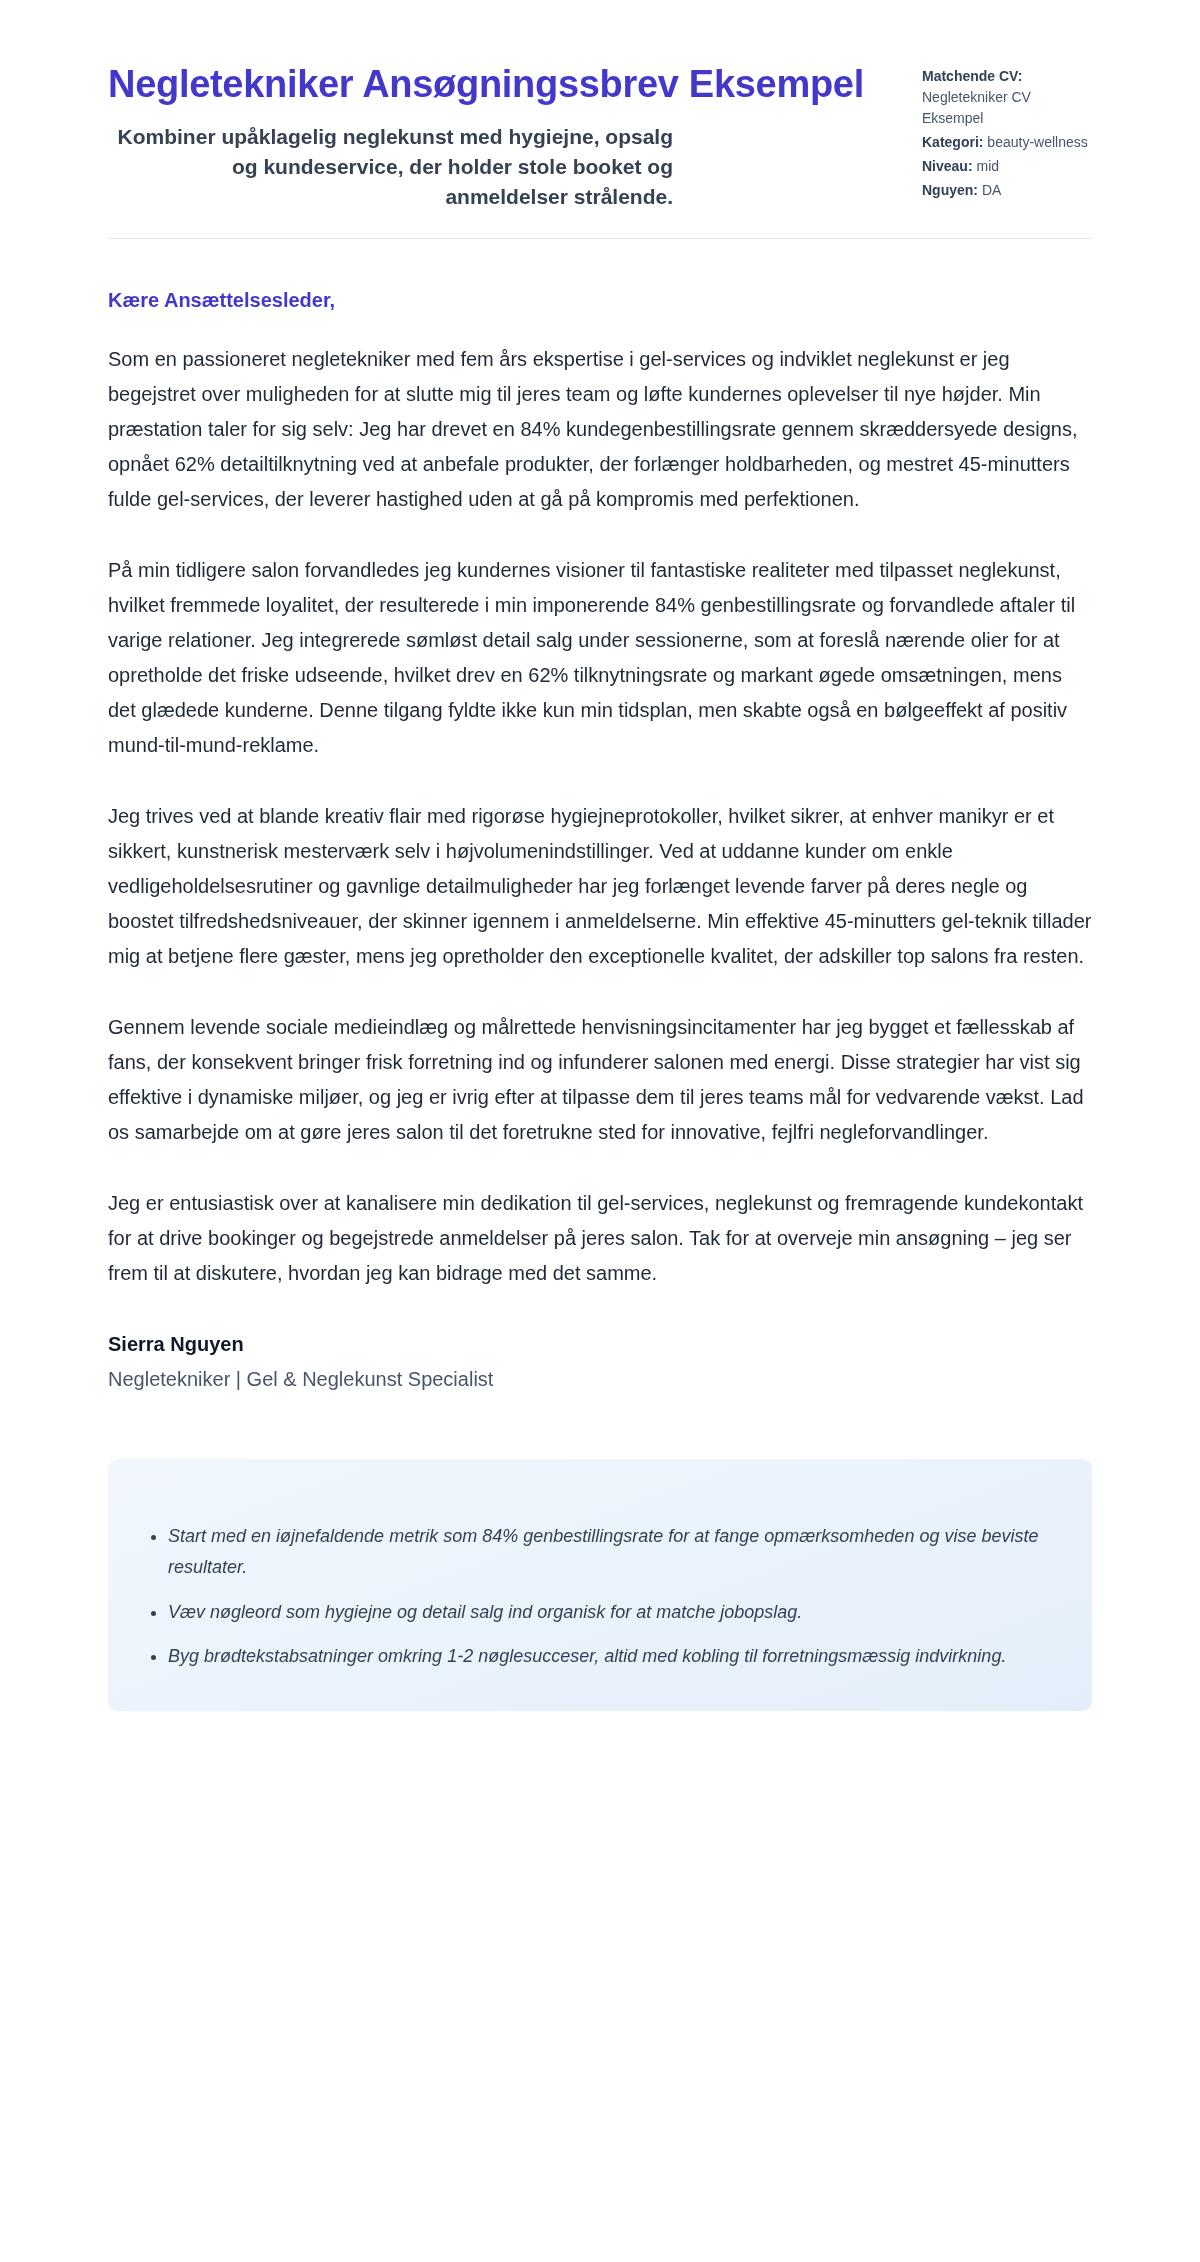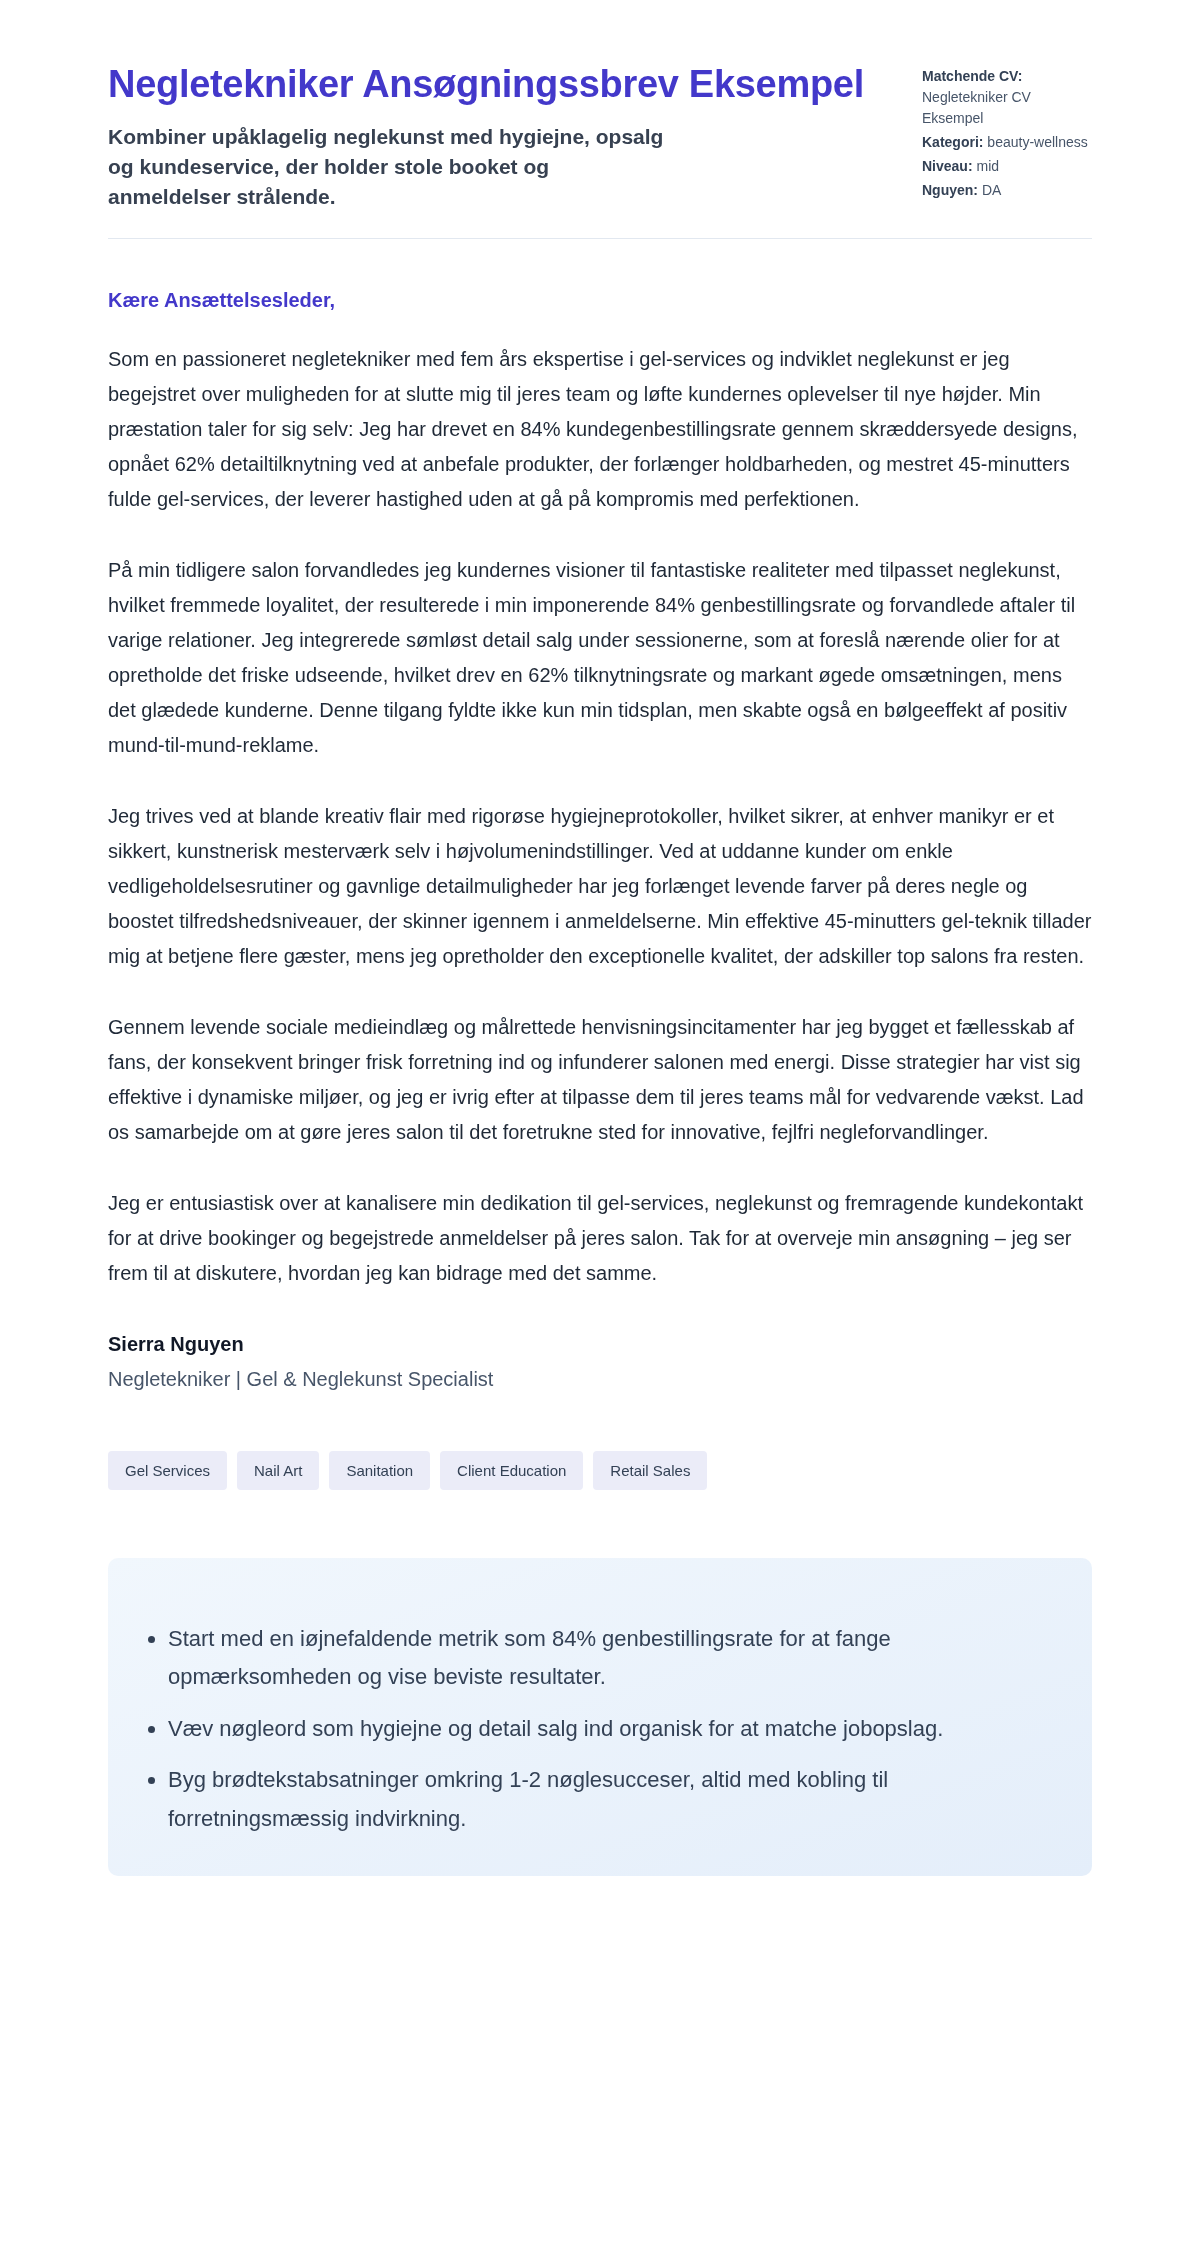--- a/index.html
+++ b/index.html
@@ -15,21 +15,21 @@
 
   
   .header { display: flex; justify-content: space-between; align-items: flex-start; gap: 28px; }
   .header-left { flex: 1; min-width: 0; }
   .title {
     font-size: 38px; line-height: 1.27; font-weight: 800;
     color: var(--accent, #4338ca); letter-spacing: -0.3px; max-width: 760px;
   }
   .subtitle {
     margin-top: 14px; font-size: 21px; line-height: 1.42; font-weight: 700;
-    color: var(--subtitle, #374151); max-width: 565px;
+    color: var(--subtitle, #374151); max-width: 565px; text-align: right;
   }
   .meta {
     width: 170px; flex-shrink: 0; 
     font-size: 14px; line-height: 1.5; color: var(--muted, #475569); padding-top: 6px;
   }
   .meta-row { margin-bottom: 3px; }
   .meta-label { font-weight: 700; color: #334155; }
   .divider { border: none; border-top: 1px solid var(--divider, #e2e8f0); margin-top: 26px; }
 
   
@@ -51,21 +51,21 @@
 
   
   .tipbox {
     margin-top: 68px;
     background: linear-gradient(160deg, var(--tip_bg_start, #f1f7fd) 0%, var(--tip_bg_end, #e4eefa) 100%);
     border-radius: 10px;
     padding: 40px 36px 38px 32px;
   }
   .tip-title { font-size: 20px; font-weight: 700; color: var(--accent, #4338ca); }
   .tip-list { margin-top: 22px; padding-left: 28px; list-style: disc; }
-  .tip-item { font-size: 22px; line-height: 1.75; margin-bottom: 13px; color: #334155; }
+  .tip-item { font-size: 18px; line-height: 1.75; margin-bottom: 13px; color: #334155; font-style: italic; }
   .tip-item:last-child { margin-bottom: 0; }
 </style>
 </head>
 <body>
 
 <div class="page">
 
   <header class="header">
     <div class="header-left">
       <h1 class="title">Negletekniker Ansøgningssbrev Eksempel</h1>
@@ -110,32 +110,20 @@
 
         <p class="para">Gennem levende sociale medieindlæg og målrettede henvisningsincitamenter har jeg bygget et fællesskab af fans, der konsekvent bringer frisk forretning ind og infunderer salonen med energi. Disse strategier har vist sig effektive i dynamiske miljøer, og jeg er ivrig efter at tilpasse dem til jeres teams mål for vedvarende vækst. Lad os samarbejde om at gøre jeres salon til det foretrukne sted for innovative, fejlfri negleforvandlinger.</p>
 
         <p class="para">Jeg er entusiastisk over at kanalisere min dedikation til gel-services, neglekunst og fremragende kundekontakt for at drive bookinger og begejstrede anmeldelser på jeres salon. Tak for at overveje min ansøgning – jeg ser frem til at diskutere, hvordan jeg kan bidrage med det samme.</p>
       </div>
 
     <p class="sig-name">Sierra Nguyen</p>
     <p class="sig-role">Negletekniker | Gel &amp; Neglekunst Specialist</p>
   </main>
 
-  <div class="tags">
-
-      <span class="tag">Gel Services</span>
-
-      <span class="tag">Nail Art</span>
-
-      <span class="tag">Sanitation</span>
-
-      <span class="tag">Client Education</span>
-
-      <span class="tag">Retail Sales</span>
-    </div>
 
   <section class="tipbox">
     <ul class="tip-list">
 
         <li class="tip-item">Start med en iøjnefaldende metrik som 84% genbestillingsrate for at fange opmærksomheden og vise beviste resultater.</li>
 
         <li class="tip-item">Væv nøgleord som hygiejne og detail salg ind organisk for at matche jobopslag.</li>
 
         <li class="tip-item">Byg brødtekstabsatninger omkring 1-2 nøglesucceser, altid med kobling til forretningsmæssig indvirkning.</li>
       </ul>

